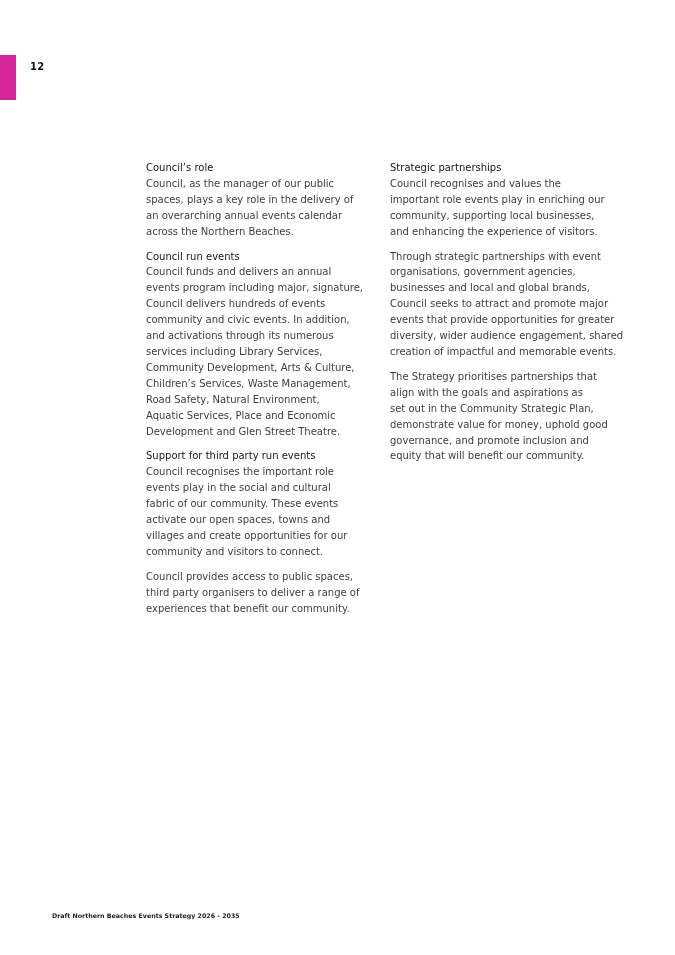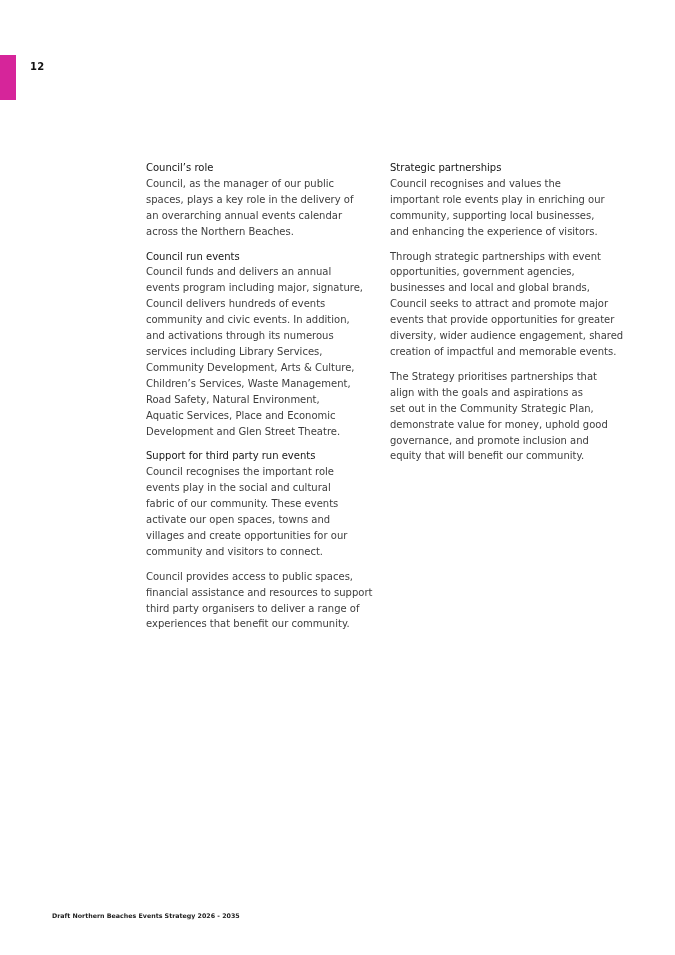--- a/index.html
+++ b/index.html
@@ -99,38 +99,37 @@
       <span class="para">
         <span class="line">Council recognises the important role</span>
         <span class="line">events play in the social and cultural</span>
         <span class="line">fabric of our community. These events</span>
         <span class="line">activate our open spaces, towns and</span>
         <span class="line">villages and create opportunities for our</span>
         <span class="line">community and visitors to connect.</span>
       </span>
       <span class="para" style="margin-bottom: 8px;">
         <span class="line">Council provides access to public spaces,</span>
-        <span class="line">financial assistance and resources to support</span>
         <span class="line">third party organisers to deliver a range of</span>
         <span class="line">experiences that benefit our community.</span>
       </span>
     </div>
   </div>
 <div class="column col-right">
     <div class="section">
       <span class="heading">Strategic partnerships</span>
       <span class="para">
         <span class="line">Council recognises and values the</span>
         <span class="line">important role events play in enriching our</span>
         <span class="line">community, supporting local businesses,</span>
         <span class="line">and enhancing the experience of visitors.</span>
       </span>
       <span class="para">
         <span class="line">Through strategic partnerships with event</span>
-        <span class="line">opportunities, government agencies,</span>
+        <span class="line">organisations, government agencies,</span>
         <span class="line">businesses and local and global brands,</span>
         <span class="line">Council seeks to attract and promote major</span>
         <span class="line">events that provide opportunities for greater</span>
         <span class="line">diversity, wider audience engagement, shared</span>
         <span class="line">creation of impactful and memorable events.</span>
       </span>
       <span class="para" style="margin-bottom: 0px;">
         <span class="line">The Strategy prioritises partnerships that</span>
         <span class="line">align with the goals and aspirations as</span>
         <span class="line">set out in the Community Strategic Plan,</span>

